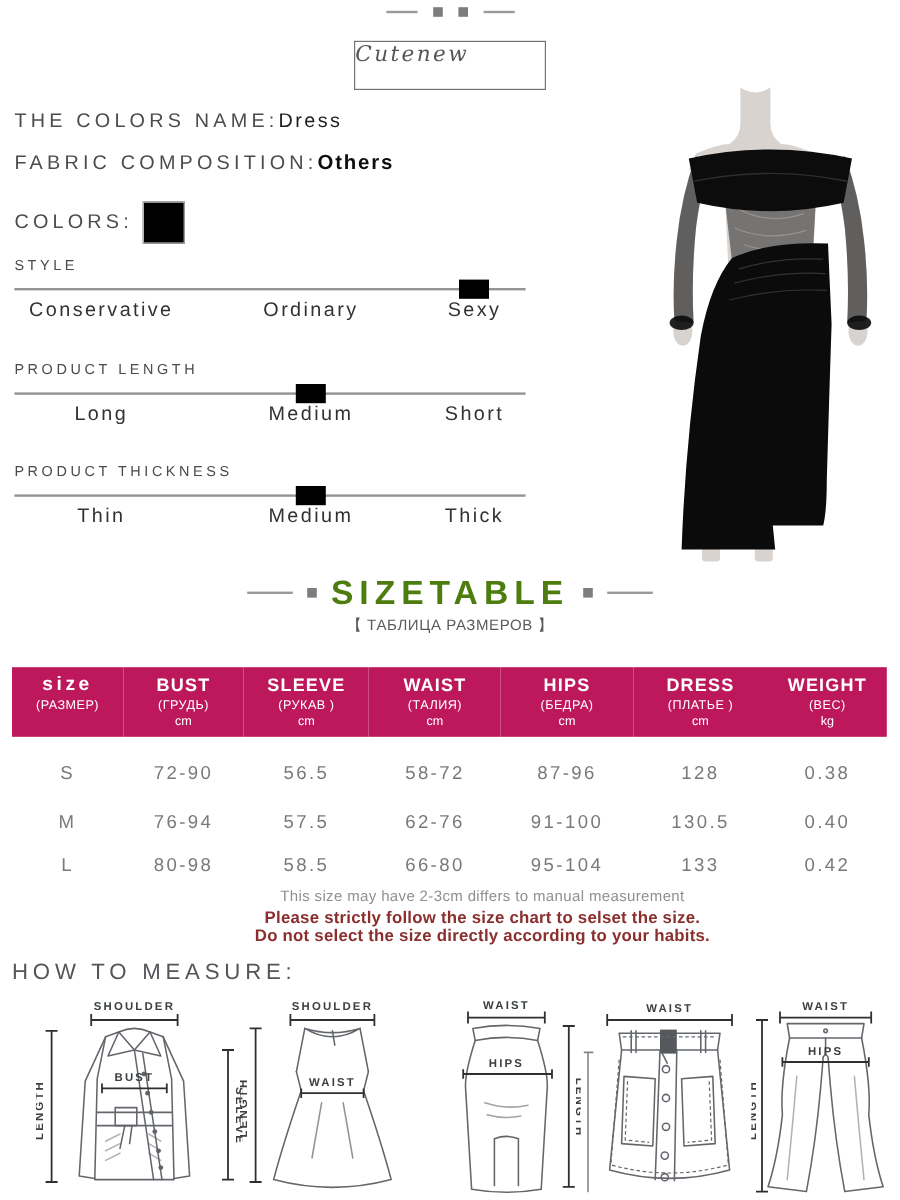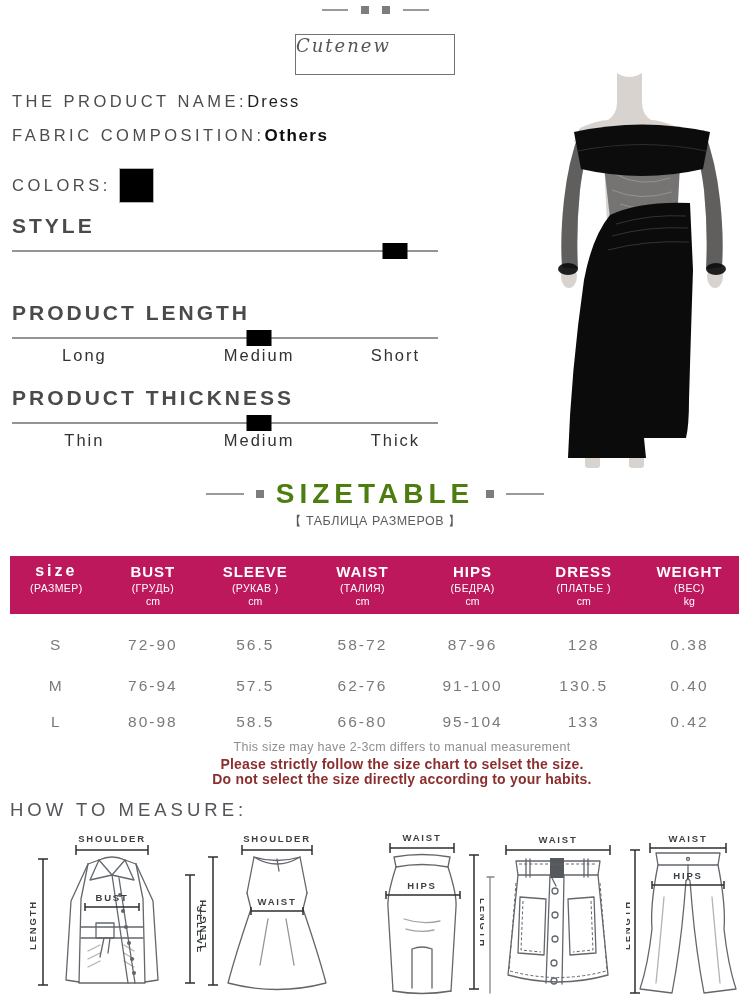--- a/index.html
+++ b/index.html
@@ -16,21 +16,21 @@
   .brand{font-family:"DejaVu Serif", serif;font-style:italic;font-size:18px;color:#55565a;letter-spacing:2px;}
   
   .info-row{left:12px;white-space:nowrap;}
   .lbl{font-size:16.5px;letter-spacing:3.5px;color:#4c4c4e;}
   .val{font-size:16.5px;letter-spacing:2px;color:#1d1d1f;font-weight:500;}
   .val-bold{font-size:17px;letter-spacing:1.5px;color:#0d0d0d;font-weight:700;}
   .colors-row{display:flex;align-items:center;gap:8px;}
   .swatch{width:33px;height:33px;background:#000;border:1px solid #b5b5b5;}
   
   .attr{left:12px;width:426px;}
-  .attr .title{font-size:21px;letter-spacing:3px;color:#4a4a4c;font-weight:bold;}
+  .attr .title{font-size:12px;letter-spacing:3px;color:#4a4a4c;}
   .rule{position:relative;margin-top:12px;height:2px;background:#949494;}
   .marker{position:absolute;top:-7px;width:25px;height:16px;background:#000;transform:translateX(-50%);}
   .opts{position:relative;height:26px;margin-top:4px;}
   .opts span{position:absolute;top:3px;transform:translateX(-50%);font-size:16.5px;letter-spacing:2px;color:#323234;white-space:nowrap;}
   
   .st-head{top:478px;left:0;width:100%;text-align:center;}
   .st-row{display:flex;align-items:center;justify-content:center;gap:12px;}
   .st-dash{width:38px;height:2px;background:#9a9a9a;}
   .st-title{font-size:28px;font-weight:700;letter-spacing:5px;color:#4d7c0f;white-space:nowrap;}
   .st-sub{margin-top:3px;font-size:12.5px;letter-spacing:.5px;color:#5a5b5e;}
@@ -103,34 +103,39 @@
 
   <path d="M70,145 Q100,131 150,133 L153,200 Q151,260 149,330 Q149,356 146,368 L104,368 L106,388 L28,388 Q31,300 44,210 Q52,167 70,145 Z" fill="#0b0b0b"></path>
   <g stroke="#383838" stroke-width="1" fill="none" opacity="0.9">
     <path d="M76,154 Q110,144 146,146"></path>
       <path d="M72,166 Q108,156 148,158"></path>
       <path d="M68,180 Q106,170 149,172"></path>
   </g>
 </svg>
 
 <div class="abs info-row" style="top:92px;">
-  <span class="lbl">THE PRODUCT NAME:</span><span class="val">Dress</span>
+  <span class="lbl">THE COLORS NAME:</span><span class="val">Dress</span>
 </div>
 <div class="abs info-row" style="top:126px;">
   <span class="lbl">FABRIC COMPOSITION:</span><span class="val-bold">Others</span>
 </div>
 <div class="abs info-row colors-row" style="top:168px;">
   <span class="lbl">COLORS:</span>
   <span class="swatch" style="background: rgb(0, 0, 0);"></span>
 </div>
 
 <div class="abs attr" style="top:214px;">
   <div class="title">STYLE</div>
   <div class="rule">
     <div class="marker" style="left:90%;"></div>
+  </div>
+  <div class="opts">
+    <span style="left:17%;">Conservative</span>
+    <span style="left:58%;">Ordinary</span>
+    <span style="left:90%;">Sexy</span>
   </div>
 </div>
 <div class="abs attr" style="top:301px;">
   <div class="title">PRODUCT LENGTH</div>
   <div class="rule">
     <div class="marker" style="left:58%;"></div>
   </div>
   <div class="opts">
     <span style="left:17%;">Long</span>
     <span style="left:58%;">Medium</span>

